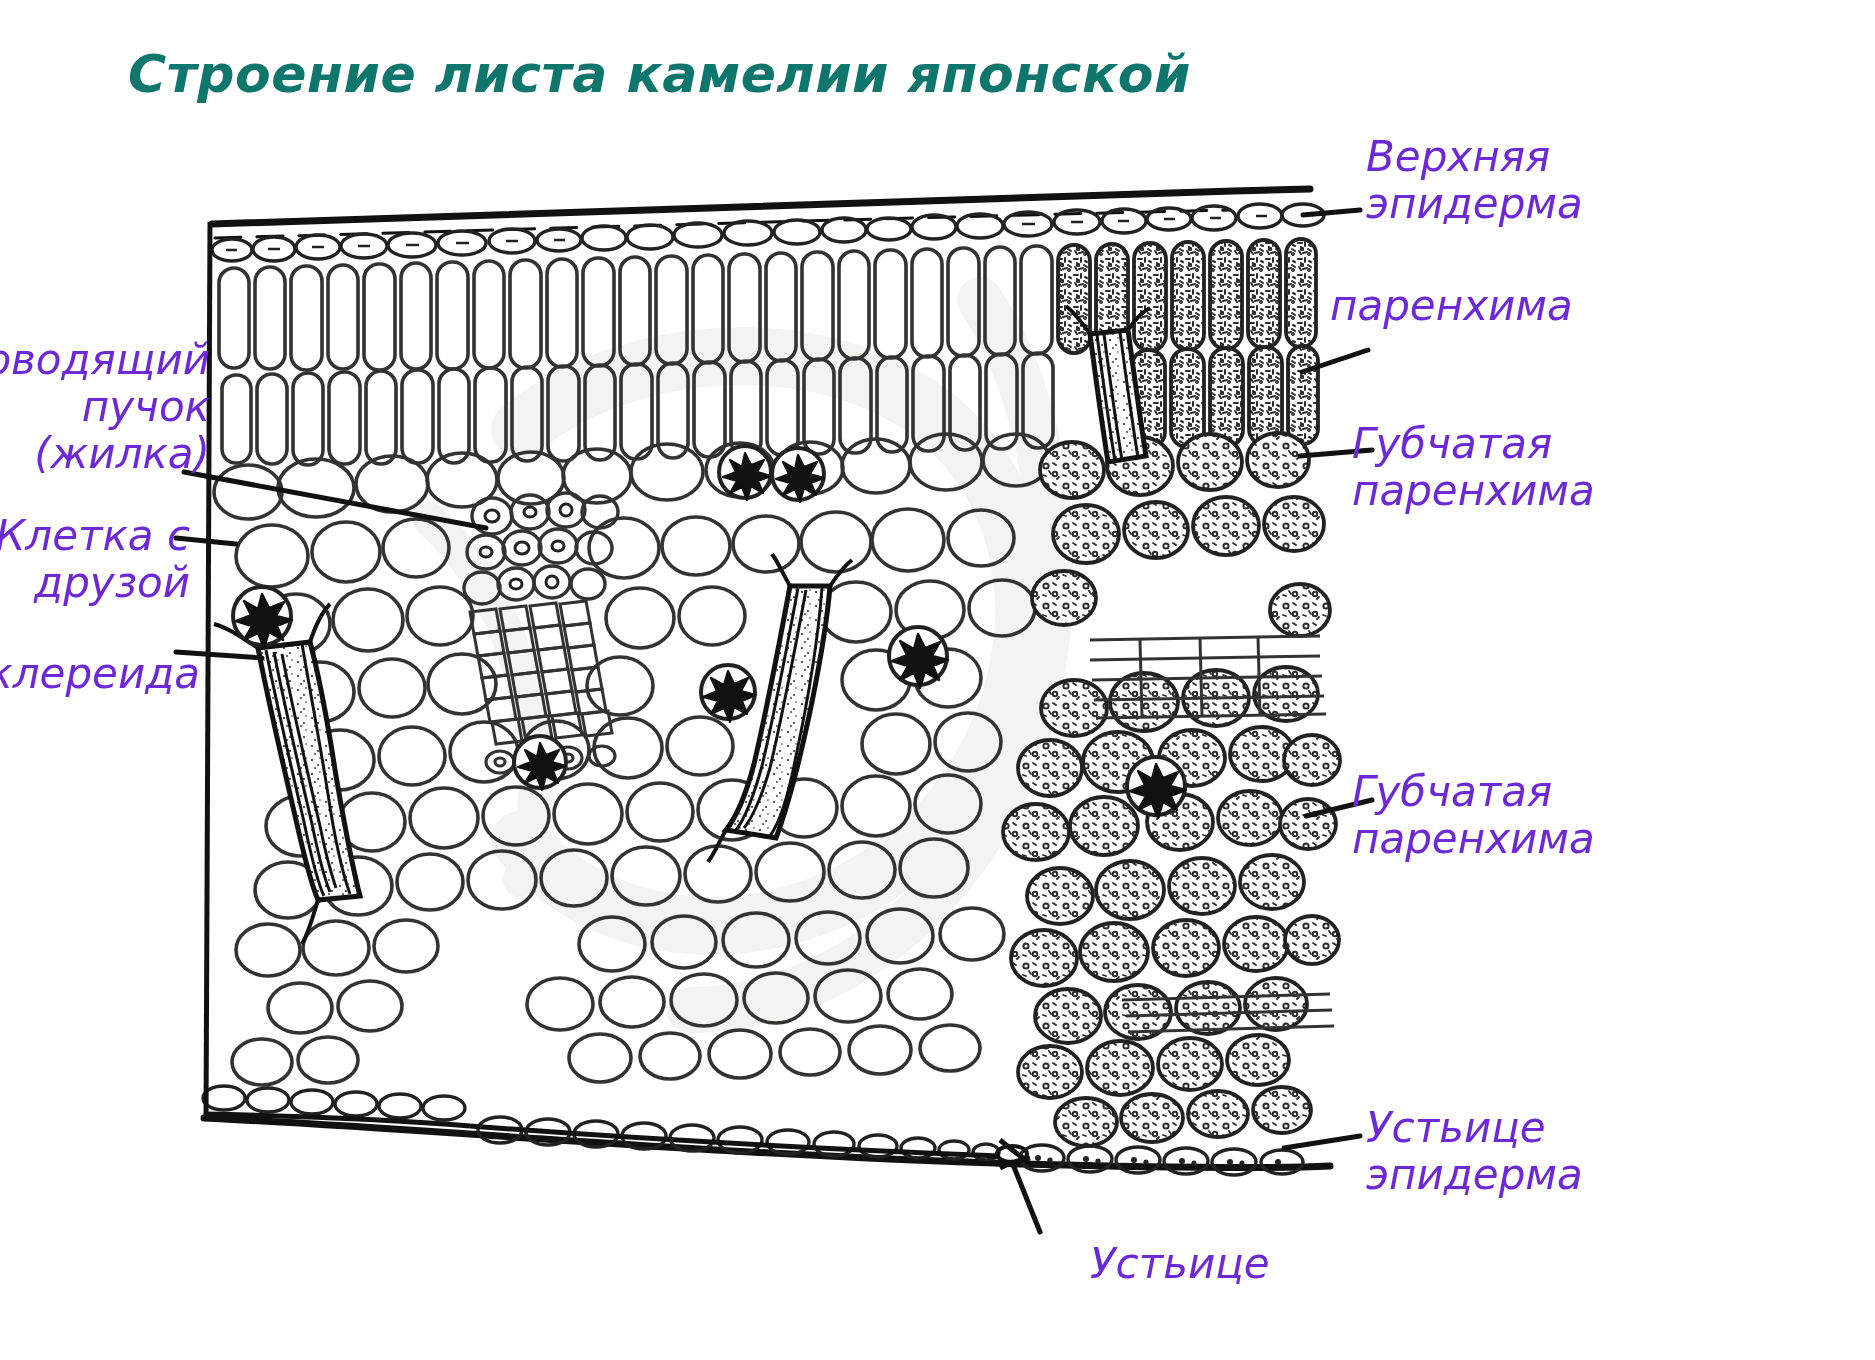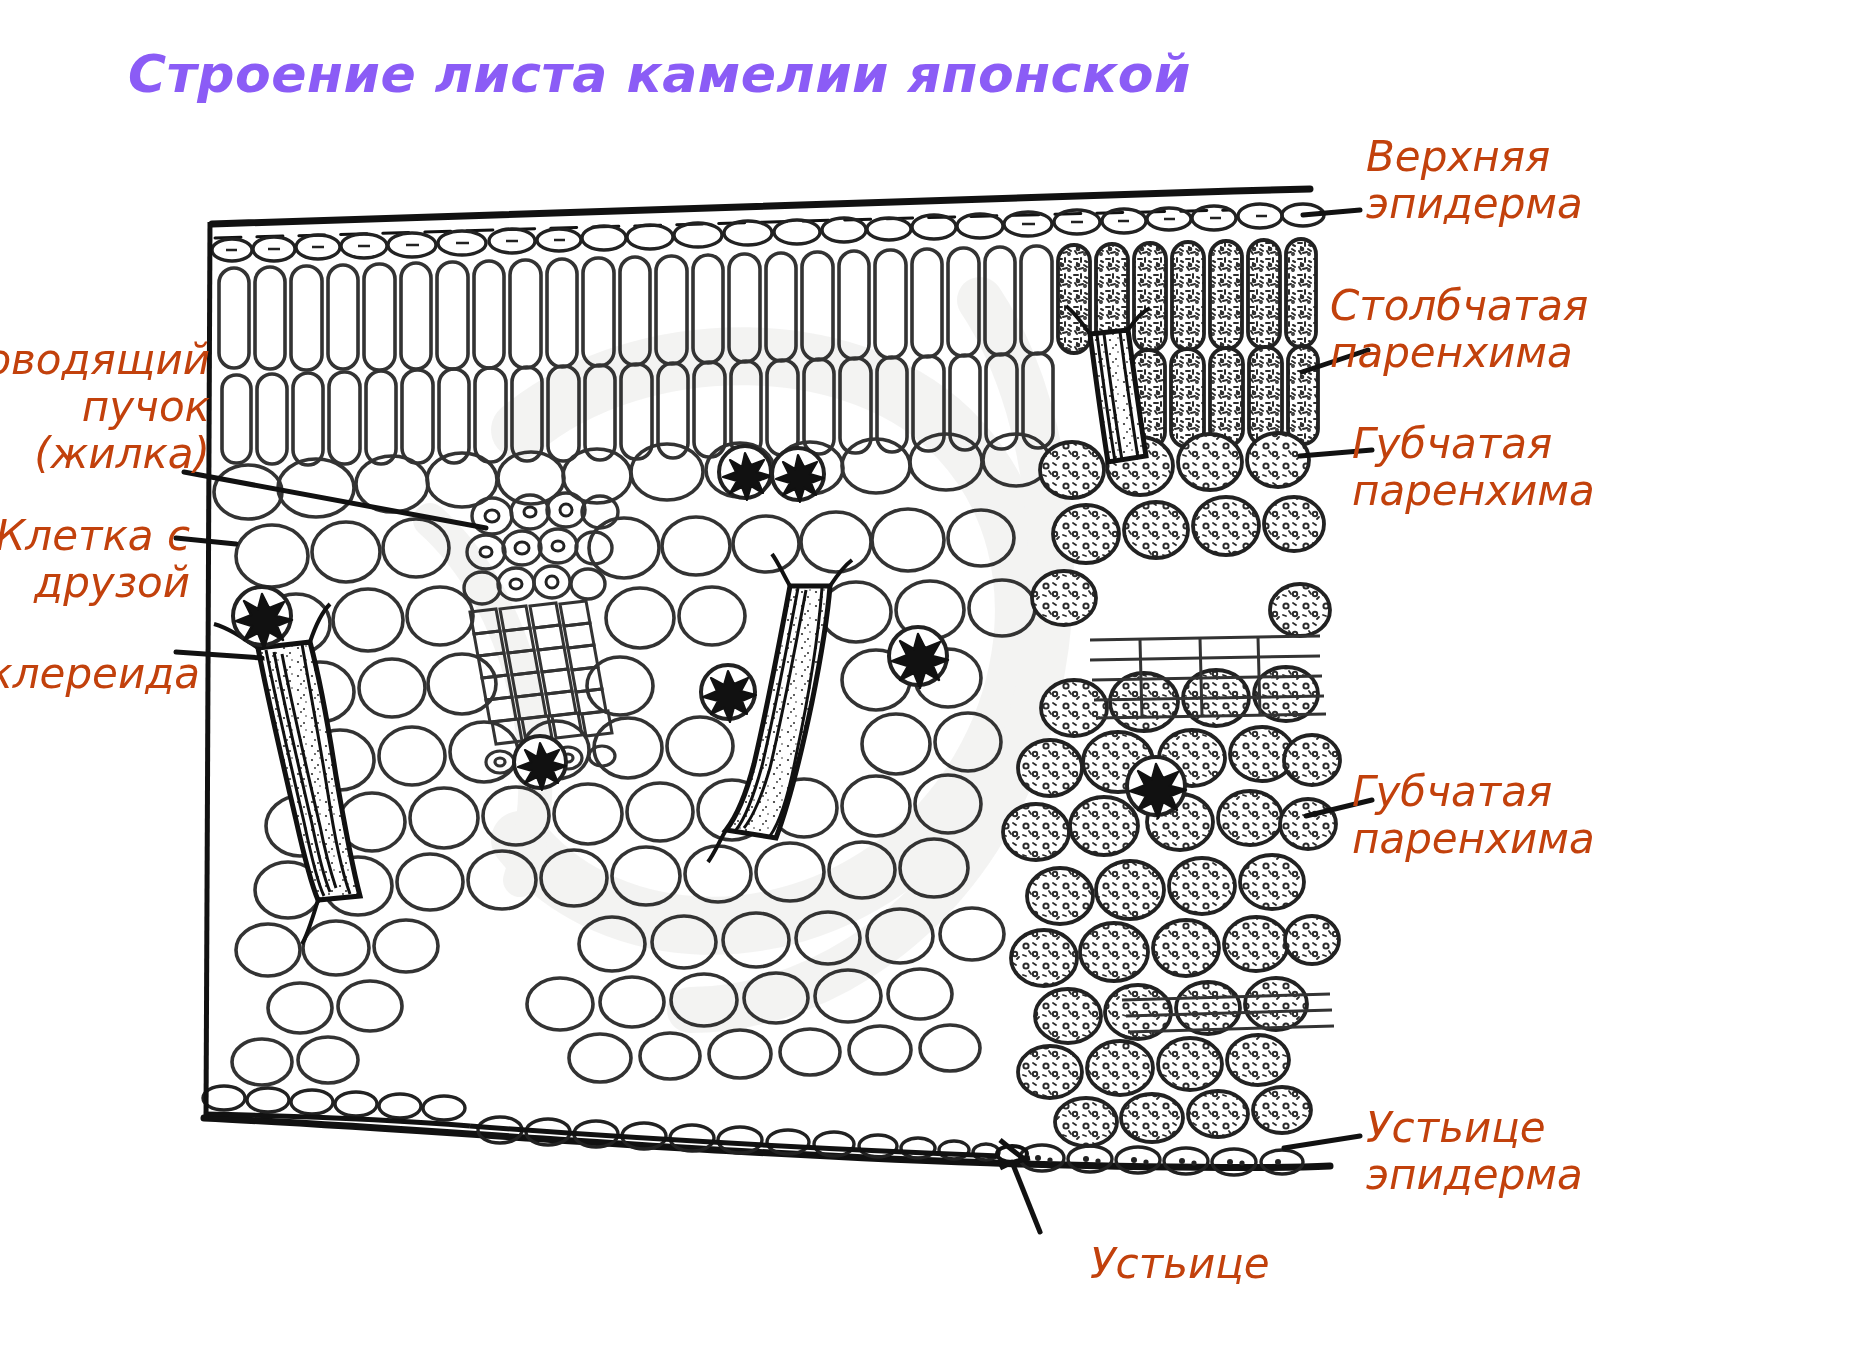--- a/index.html
+++ b/index.html
@@ -19,29 +19,29 @@
   }
   #title {
     position: absolute;
     left: 128px;
     top: 44px;
     font-family: "DejaVu Sans", sans-serif;
     font-size: 52px;
     font-weight: bold;
     font-style: italic;
     letter-spacing: 0.5px;
-    color: #8b5cf6;
+    color: #0f766e;
     white-space: nowrap;
   }
   .label {
     position: absolute;
     font-family: "DejaVu Sans", sans-serif;
     font-size: 42px;
     font-style: italic;
-    color: #c2410c;
+    color: #6d28d9;
     line-height: 1.12;
     white-space: nowrap;
   }
   .label.right { text-align: left; }
   .label.left  { text-align: right; }
   .label.center{ text-align: right; }
   #figure {
     position: absolute;
     left: 0;
     top: 0;
@@ -596,21 +596,20 @@
       <path d="M1012 1162 L 1040 1232"></path>
     </g>
   </svg>
 
   <div class="label right" style="left:1366px; top:133px;">
     <div>Верхняя</div>
     <div>эпидерма</div>
   </div>
 
   <div class="label right" style="left:1330px; top:282px;">
-    <div>Столбчатая</div>
     <div>паренхима</div>
   </div>
 
   <div class="label right" style="left:1352px; top:420px;">
     <div>Губчатая</div>
     <div>паренхима</div>
   </div>
 
   <div class="label right" style="left:1352px; top:768px;">
     <div>Губчатая</div>

